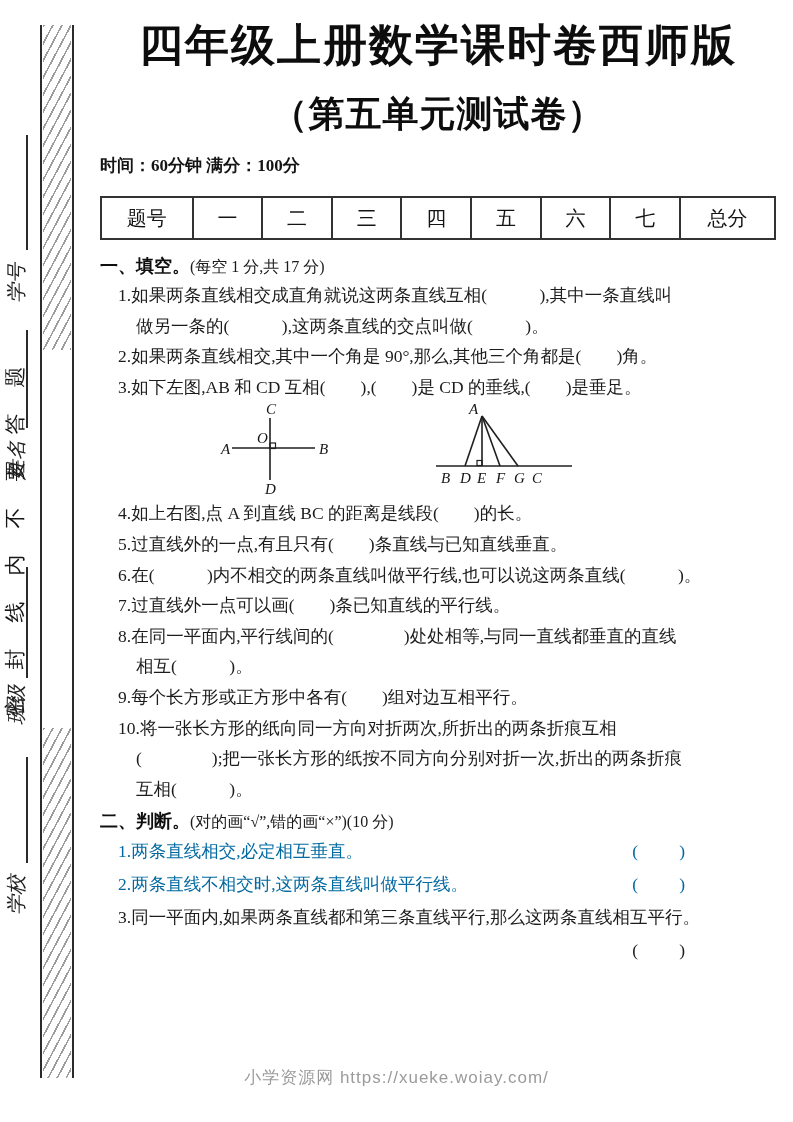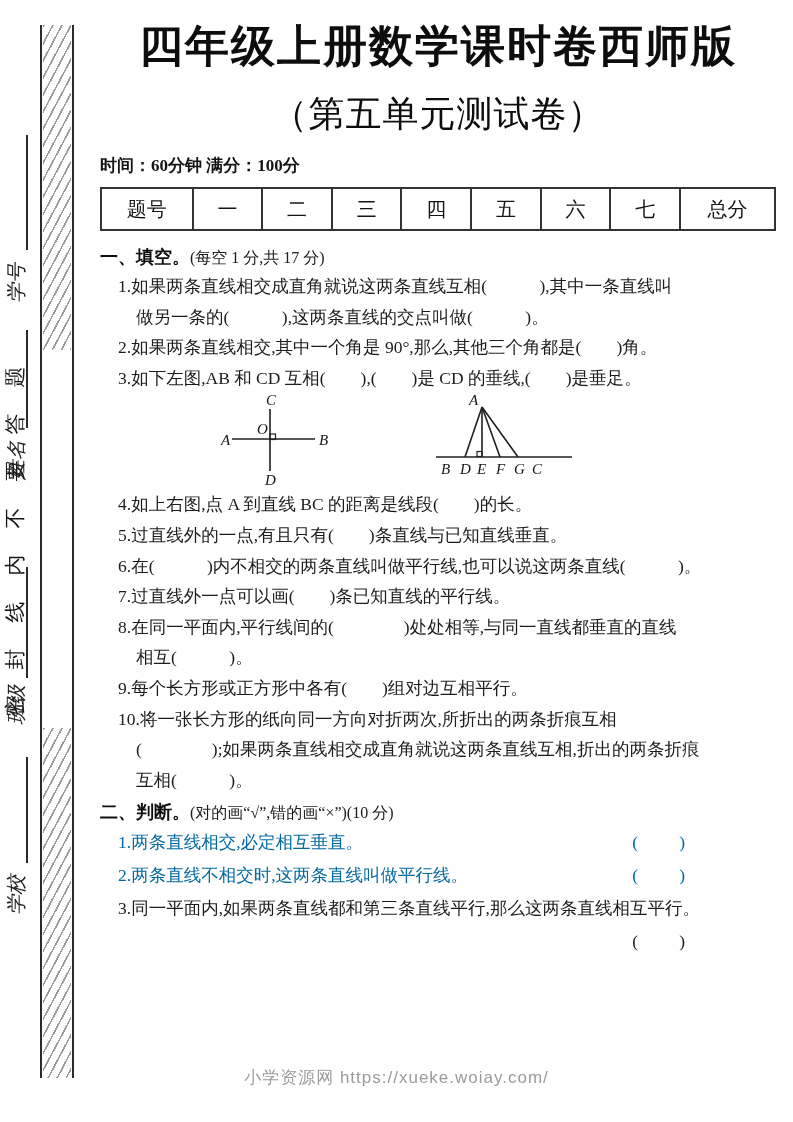--- a/index.html
+++ b/index.html
@@ -30,34 +30,34 @@
   .field-label{
     position:absolute;left:16px;transform:translate(-50%,-50%) rotate(-90deg);
     font-size:20px;font-style:italic;color:#222;white-space:nowrap;
     font-family:"Liberation Serif","DejaVu Serif",serif;
   }
   
   .content{position:absolute;left:100px;top:6px;width:676px;}
   .title{
     margin:14px 0 0;text-align:center;font-size:44px;line-height:52px;
     font-weight:800;letter-spacing:2px;color:#0d0d0d;
-    font-family:Liberation Sans, sans-serif;
+    font-family:Liberation Serif, serif;
   }
   .subtitle{
     margin:20px 0 0;text-align:center;font-size:36px;line-height:44px;
-    font-weight:400;letter-spacing:1px;color:#0d0d0d;
+    font-weight:700;letter-spacing:1px;color:#0d0d0d;
     font-family:"Liberation Sans","DejaVu Sans",sans-serif;
   }
   .info{
     margin-top:20px;text-align:left;font-size:17px;line-height:20px;
     font-weight:600;color:#141414;padding-right:2px;
     font-family:Liberation Serif, serif;
   }
   table.score-table{
-    margin-top:11px;width:100%;border-collapse:collapse;table-layout:fixed;
+    margin-top:20px;width:100%;border-collapse:collapse;table-layout:fixed;
   }
   table.score-table td{
     border:2px solid #333;height:38px;text-align:center;vertical-align:middle;
     font-size:20px;color:#141414;
   }
   td.col-first{width:13%;}
   td.col-last{width:13.5%;}
   
   .section{margin-top:13px;}
   .section.second{margin-top:4px;}
@@ -178,21 +178,21 @@
       </div>
 
       <div class="q-line">4.如上右图,点 A 到直线 BC 的距离是线段(　　)的长。</div>
       <div class="q-line">5.过直线外的一点,有且只有(　　)条直线与已知直线垂直。</div>
       <div class="q-line">6.在(　　　)内不相交的两条直线叫做平行线,也可以说这两条直线(　　　)。</div>
       <div class="q-line">7.过直线外一点可以画(　　)条已知直线的平行线。</div>
       <div class="q-line">8.在同一平面内,平行线间的(　　　　)处处相等,与同一直线都垂直的直线</div>
       <div class="q-line cont">相互(　　　)。</div>
       <div class="q-line">9.每个长方形或正方形中各有(　　)组对边互相平行。</div>
       <div class="q-line">10.将一张长方形的纸向同一方向对折两次,所折出的两条折痕互相</div>
-      <div class="q-line cont">(　　　　);如果两条直线相交成直角就说这两条直线互相,折出的两条折痕</div>
+      <div class="q-line cont">(　　　　);把一张长方形的纸按不同方向分别对折一次,折出的两条折痕</div>
       <div class="q-line cont">互相(　　　)。</div>
     </div>
 
     <div class="section second">
       <div class="sec-head">
         <span class="sec-title">二、判断。</span><span class="sec-note">(对的画“√”,错的画“×”)(10 分)</span>
       </div>
 
       <div class="j-row">
         <span class="j-text">1.两条直线相交,必定相互垂直。</span>

